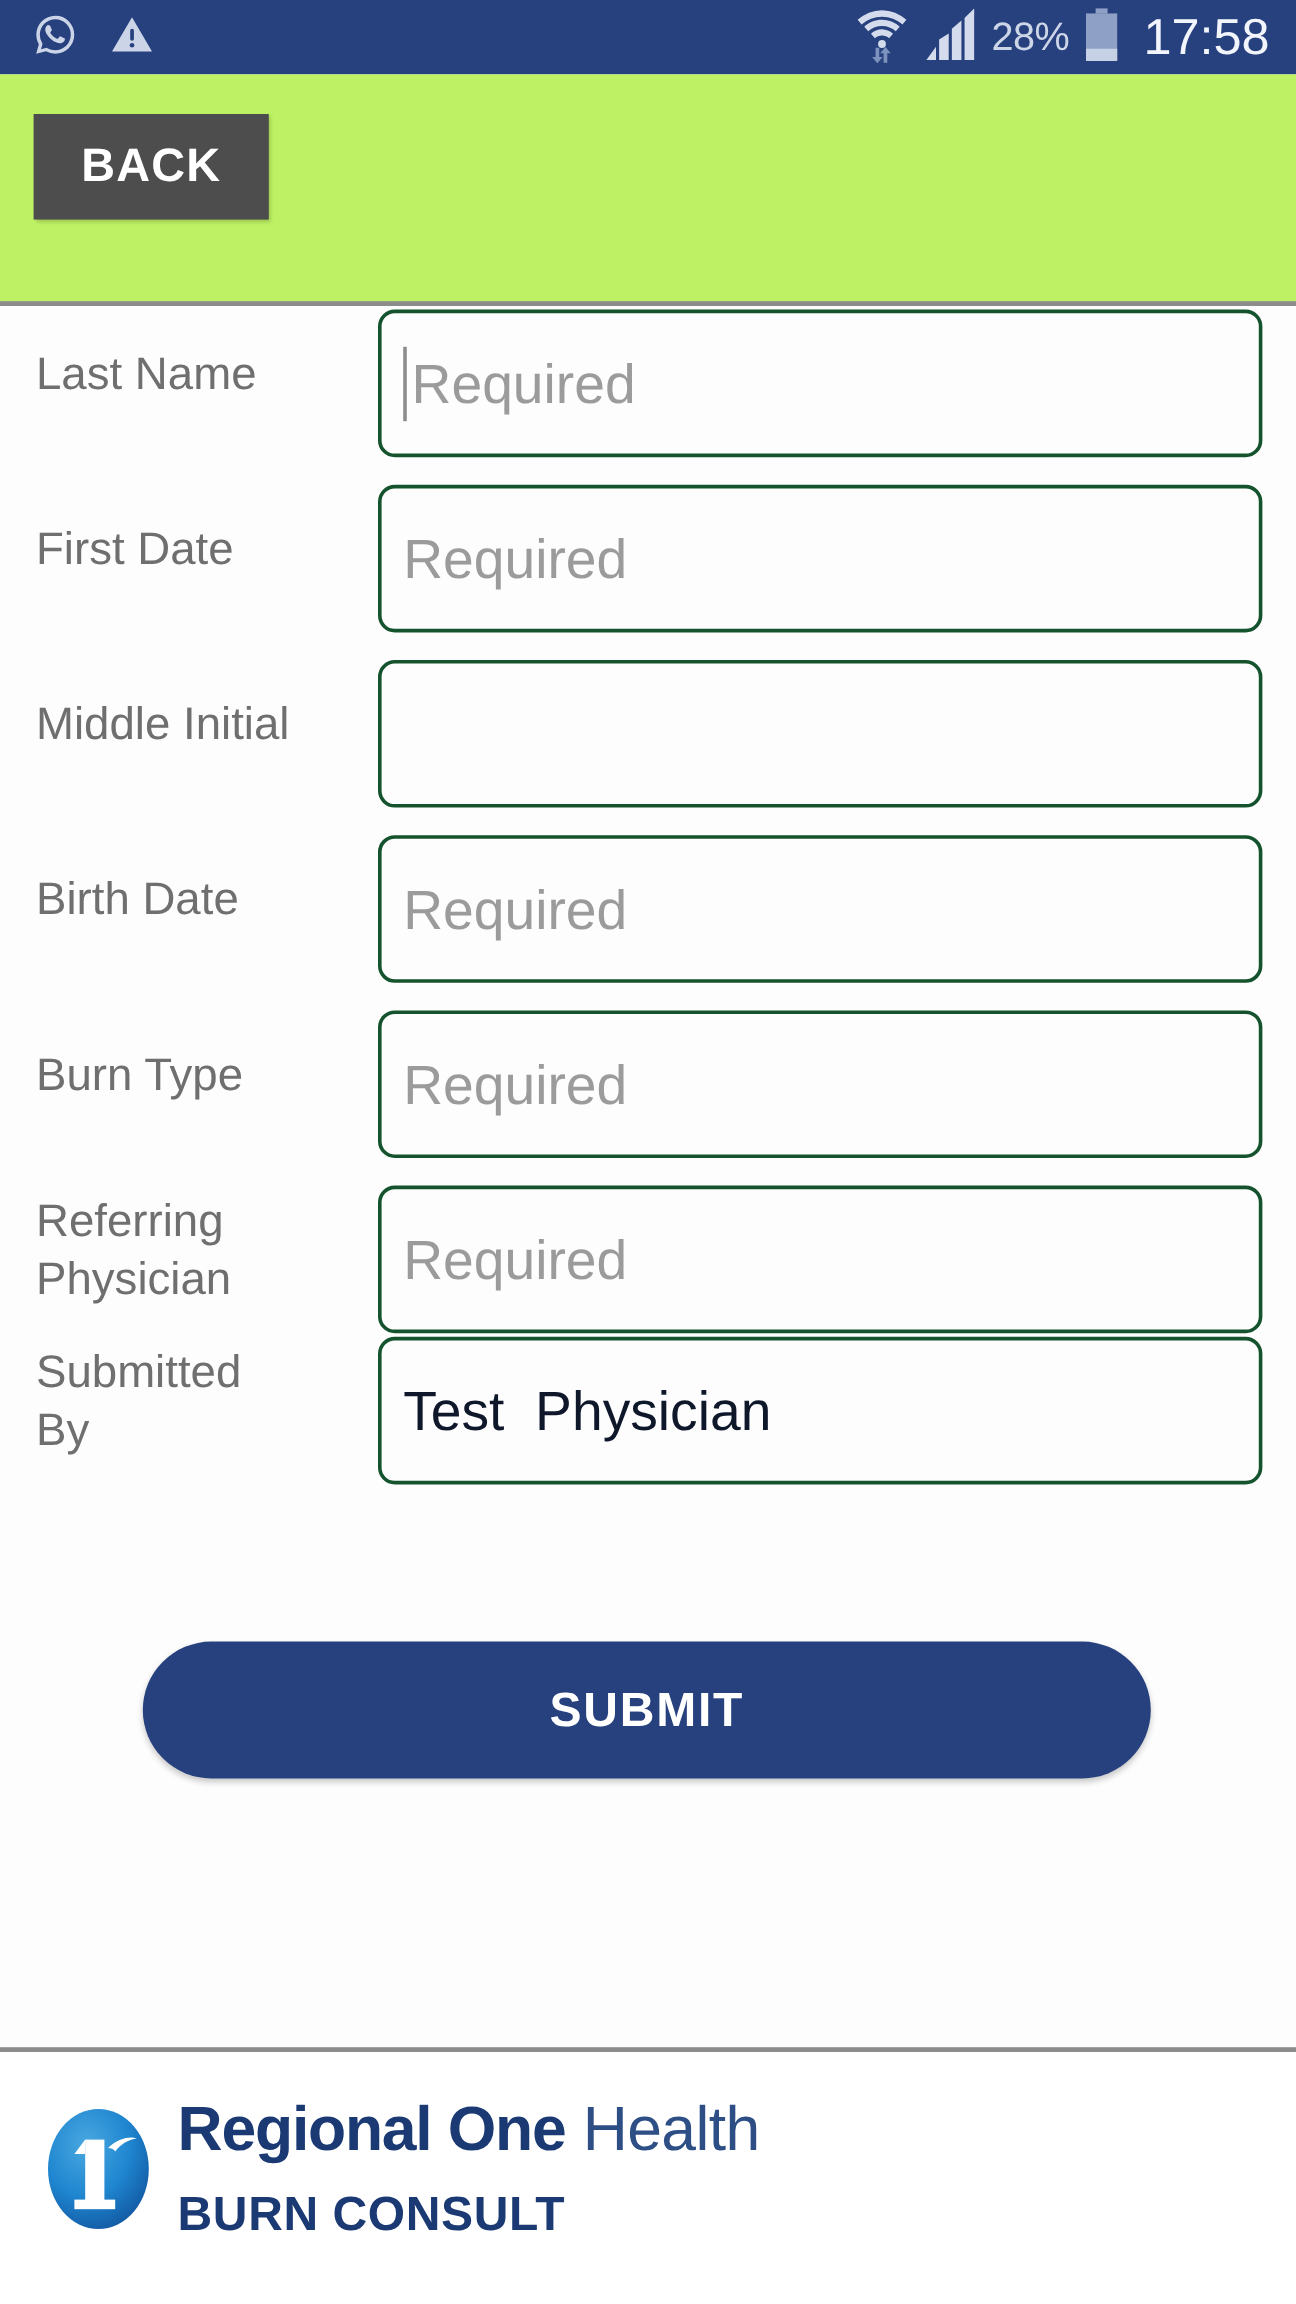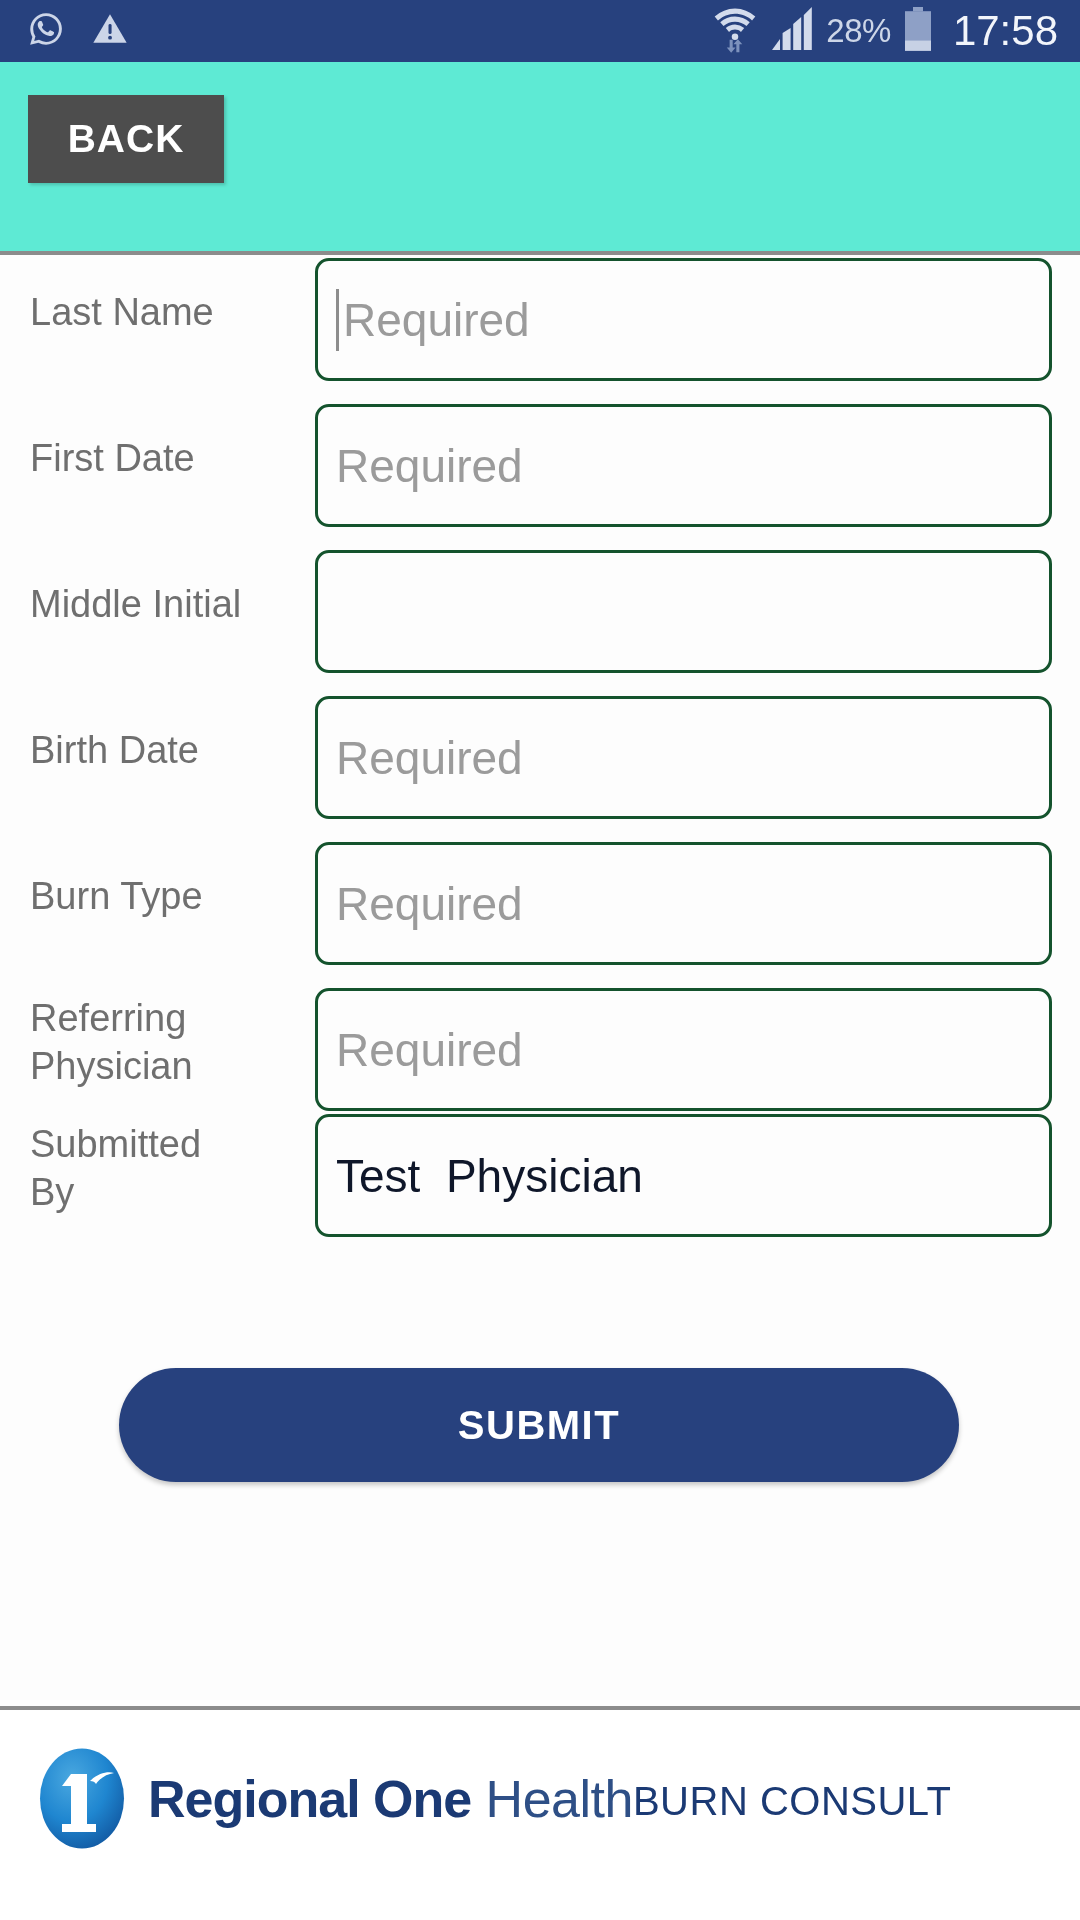--- a/index.html
+++ b/index.html
@@ -27,21 +27,21 @@
     font-family:"Liberation Sans", sans-serif;
   }
   .sb-clock {
     color:#f2f5fb; font-size:42px; letter-spacing:0px; margin-left:8px;
     font-family:"Liberation Sans", sans-serif;
   }
 
   
   .header {
     position:absolute; top:62px; left:0; width:1080px; height:191px;
-    background:#5eead4;
+    background:#bef264;
     text-align:right;
   }
   .back-btn {
     position:absolute; left:28px; top:33px;
     width:196px; height:88px;
     background:#4d4d4d;
     color:#ffffff;
     font-size:39px; font-weight:bold; letter-spacing:1px;
     display:flex; align-items:center; justify-content:center;
     box-shadow:2px 2px 3px rgba(0,0,0,0.18);
@@ -108,27 +108,27 @@
   }
   .footer {
     position:absolute; top:1710px; left:0; width:1080px; height:210px;
     background:#ffffff;
   }
   .logo-wrap {
     position:absolute; left:38px; top:36px;
     display:flex; align-items:center; gap:22px;
   }
   .logo-mark { width:88px; height:105px; flex:0 0 auto; }
-  .logo-text { display:flex; flex-direction:row; justify-content:center; }
+  .logo-text { display:flex; flex-direction:column; justify-content:center; }
   .brand-line1 { font-size:52px; line-height:58px; white-space:nowrap; }
   .brand-bold { font-weight:bold; color:#1b3a74; letter-spacing:-1px; }
   .brand-light { font-weight:normal; color:#2e4f86; letter-spacing:-0.5px; }
   .brand-line2 {
-    font-size:40px; font-weight:normal; color:#1b3a74;
-    letter-spacing:0.5px; line-height:46px; margin-top:8px;
+    font-size:40px; font-weight:bold; color:#1b3a74;
+    letter-spacing:0.5px; line-height:46px; margin-top:18px;
   }
   .signout-btn {
     position:absolute; left:676px; top:41px;
     width:182px; height:92px;
     background:#1e4079;
     color:#ffffff; font-size:36px; font-weight:bold; letter-spacing:0.5px;
     display:flex; align-items:center; justify-content:center;
     box-shadow:2px 2px 4px rgba(0,0,0,0.18);
     cursor:pointer;
   }

